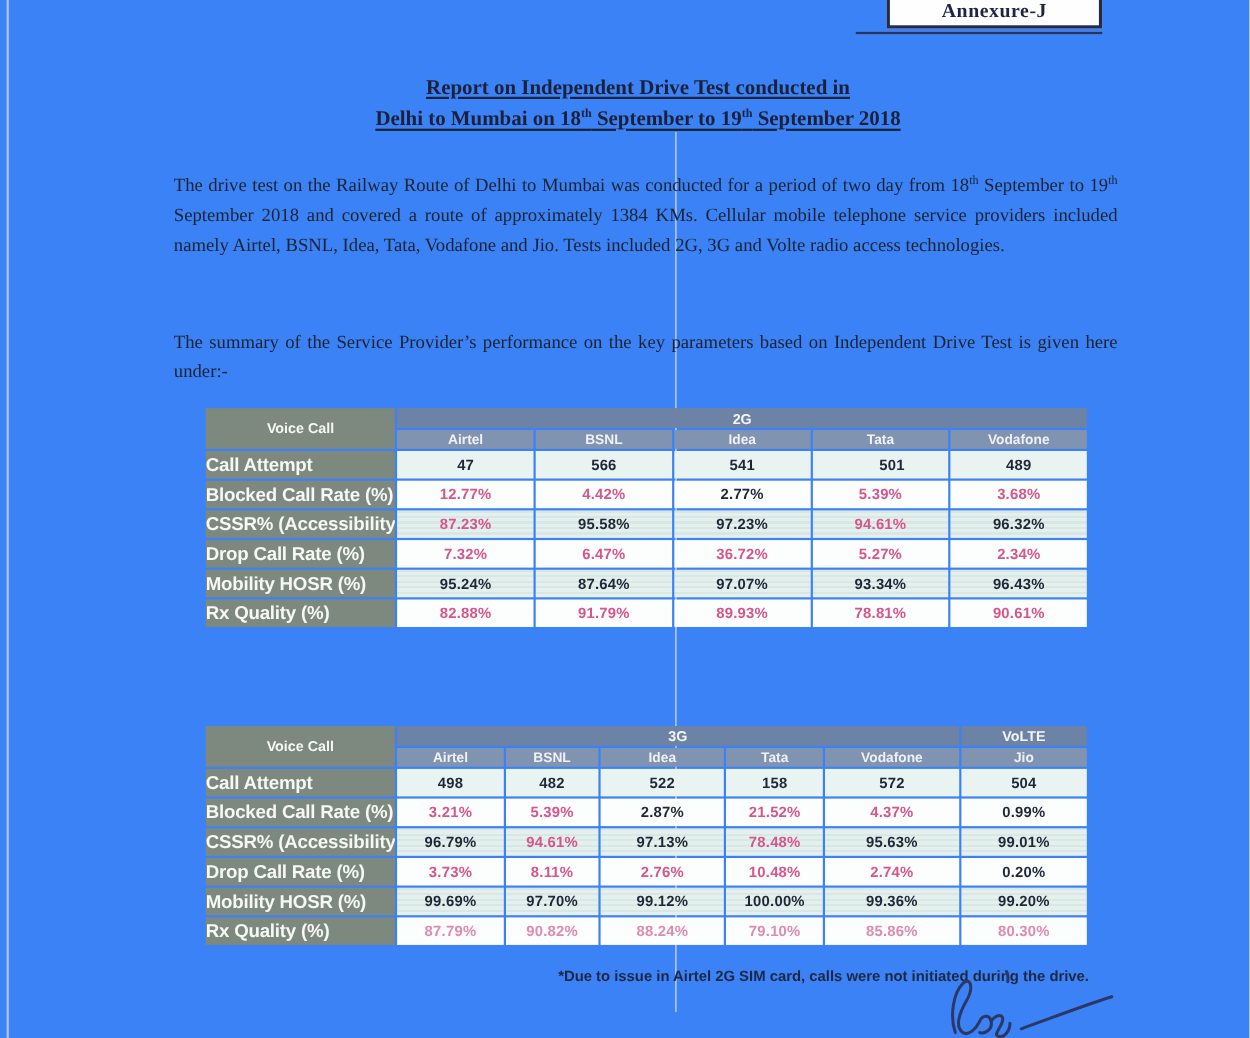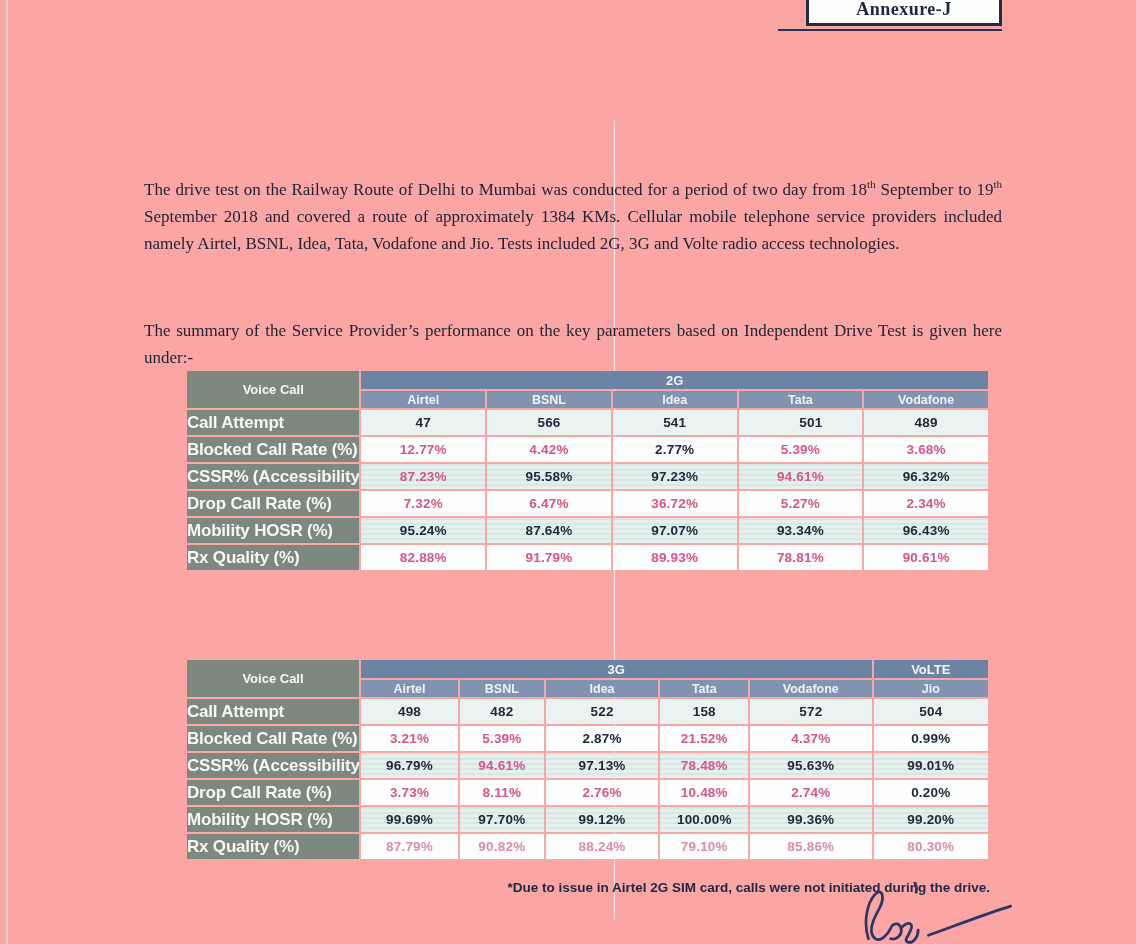--- a/index.html
+++ b/index.html
@@ -1,18 +1,18 @@
 <!DOCTYPE html>
 <html><head>
 <meta charset="utf-8">
 <style>
   html,body { margin:0; padding:0; background:#ffffff; }
   .page {
     position:relative; width:1136px; height:944px; overflow:hidden;
-    background:#fca5a5; font-family:"Liberation Serif", serif; color:#1d2433;
+    background:#3b82f6; font-family:"Liberation Serif", serif; color:#1d2433;
   }
   
   .scan-left { position:absolute; left:6px; top:0; width:2px; height:944px; background:#d5d9df; opacity:.75; }
   .scan-fold { position:absolute; left:614px; top:120px; width:1px; height:800px; background:#e4e8eb; }
 
   
   .annexure-box {
     position:absolute; left:806px; top:-14px; width:196px; height:40px; box-sizing:border-box;
     border:3px solid #232b4d; background:#fefefe;
     display:flex; justify-content:center; align-items:flex-end; padding-bottom:3px;
@@ -20,22 +20,22 @@
   }
   .annexure-underline { position:absolute; left:778px; top:29px; width:224px; height:2px; background:#2b3457; }
 
   
   .title-block { position:absolute; left:150px; top:68px; width:860px; text-align:center;
     font-weight:bold; font-size:19px; color:#1a2138; line-height:24px; }
   .title-block .uline { text-decoration:underline; text-decoration-thickness:1.6px; text-underline-offset:3px; }
   sup { font-size:11px; }
 
   
-  .para { position:absolute; left:144px; width:858px; font-size:17px; line-height:27px;
-    text-align:justify; color:#1c2331;margin-top:20px; }
+  .para { position:absolute; left:158px; width:858px; font-size:17px; line-height:27px;
+    text-align:justify; color:#1c2331; }
   .para-1 { top:151px; }
   .para-2 { top:297px; }
 
   
   .table-host { position:absolute; left:185px; }
   .table-host-1 { top:369px; }
   .table-host-2 { top:658px; }
   table.perf-table { border-collapse:separate; border-spacing:2px; table-layout:fixed; width:805px;
     font-family:"Liberation Sans", sans-serif; }
   .perf-table th, .perf-table td { overflow:hidden; white-space:nowrap; padding:0; }
@@ -66,20 +66,24 @@
 <div class="page">
 
   <div class="scan-left"></div>
   <div class="scan-fold"></div>
 
   <div class="annexure-box">
     <span>Annexure-J</span>
   </div>
   <div class="annexure-underline"></div>
 
+  <div class="title-block">
+    <div><span class="uline">Report on Independent Drive Test conducted in</span></div>
+    <div><span class="uline"><span>Delhi to Mumbai on 18</span><sup>th</sup><span> September to 19</span><sup>th</sup><span> September 2018</span></span></div>
+  </div>
 
   <div class="para para-1"><span>The drive test on the Railway Route of Delhi to Mumbai was conducted for a period of two day from 18</span><sup>th</sup><span> September to 19</span><sup>th</sup><span> September 2018 and covered a route of approximately 1384 KMs. Cellular mobile telephone service providers included namely Airtel, BSNL, Idea, Tata, Vodafone and Jio. Tests included 2G, 3G and Volte radio access technologies.</span></div>
 
   <div class="para para-2">The summary of the Service Provider’s performance on the key parameters based on Independent Drive Test is given here under:-</div>
 
   <div class="table-host table-host-1">
       <table class="perf-table">
         <colgroup>
           <col style="width: 21.8%;">
           <col style="width: 15.64%;">

